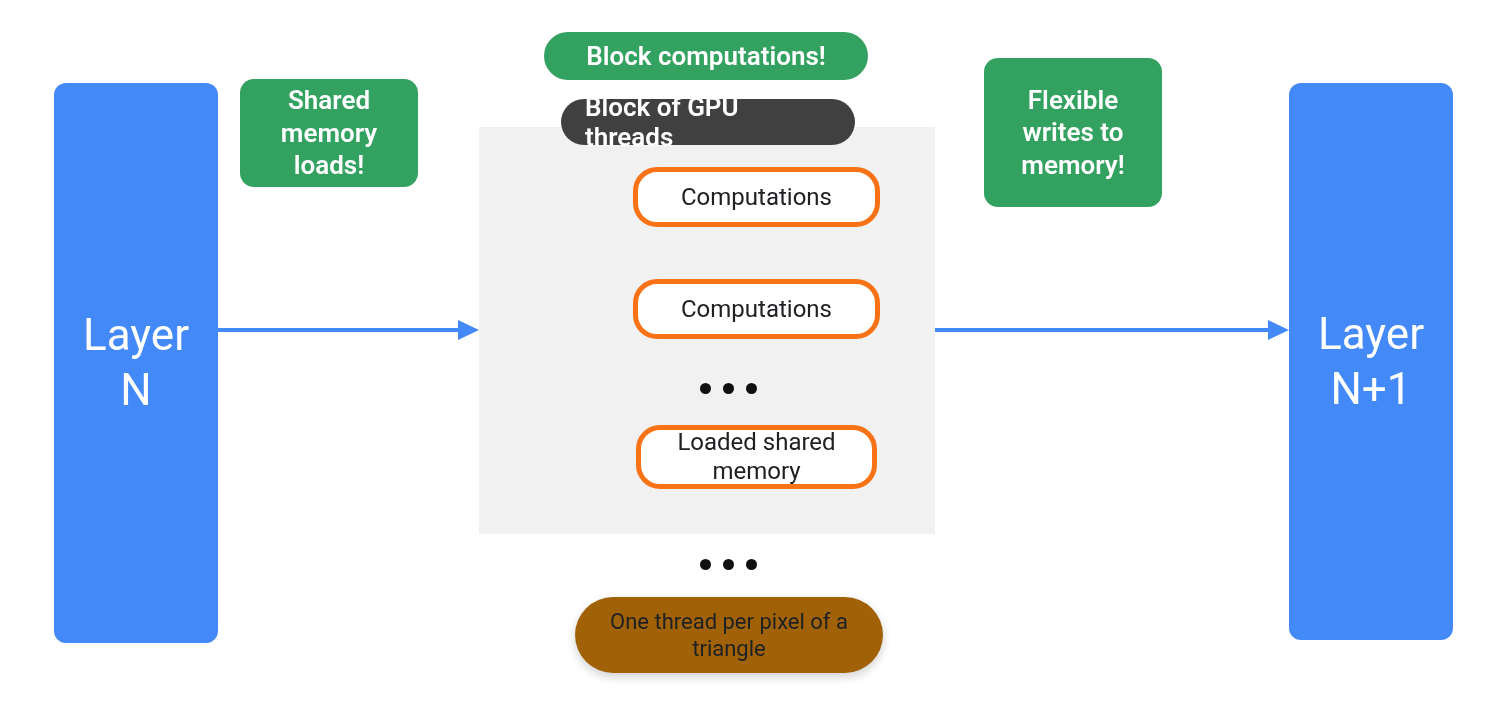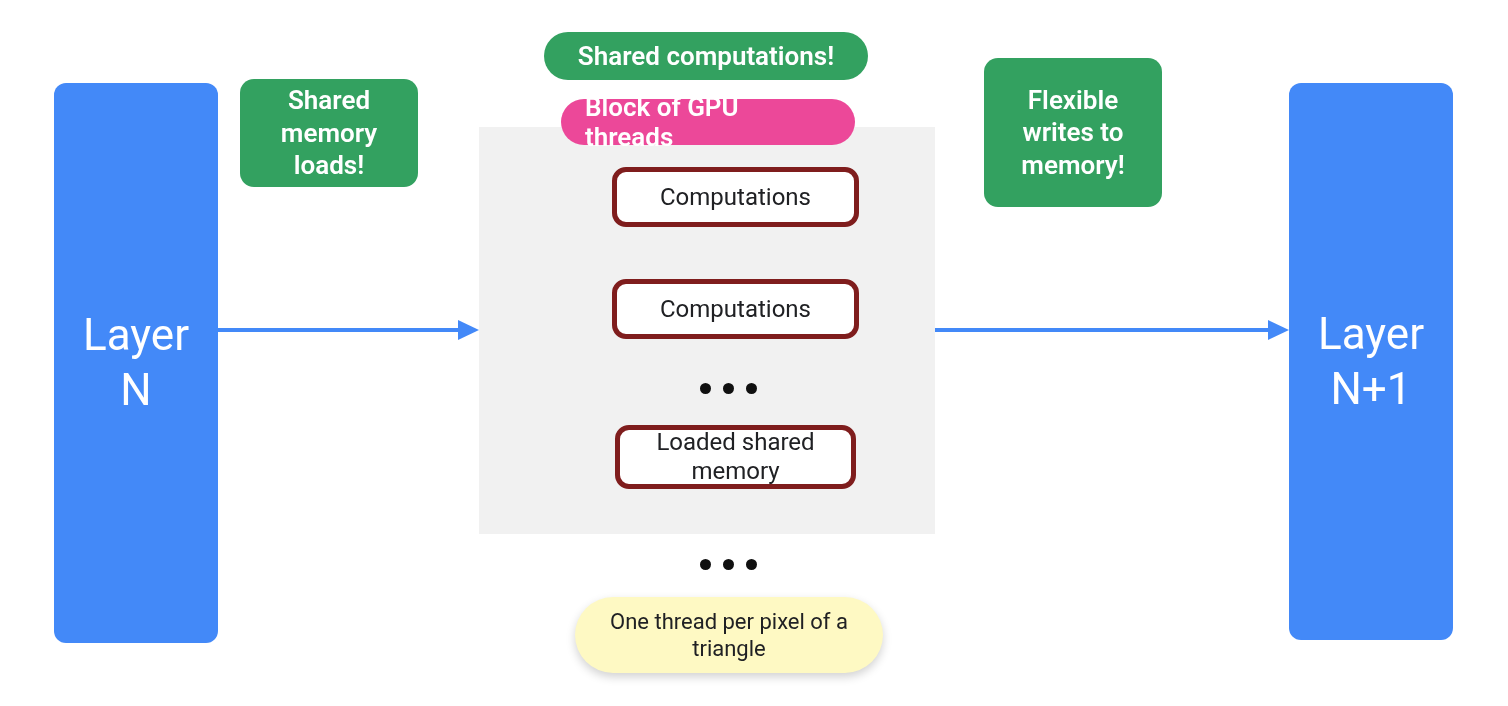--- a/index.html
+++ b/index.html
@@ -32,63 +32,64 @@
     align-items: center;
     justify-content: center;
     text-align: center;
     font-size: 26px;
     font-weight: 600;
     line-height: 1.25;
     padding: 10px 22px;
   }
   .blue-pill {
     position: absolute;
-    background: #ec4899;
+    background: #404040;
     color: #ffffff;
     border-radius: 999px;
     display: flex;
     align-items: center;
     justify-content: center;
     font-size: 26px;
     font-weight: 600;
     padding: 8px 24px;
   }
   .gray-panel {
     position: absolute;
     background: #f1f1f1;
   }
   .comp-box {
     position: absolute;
     background: #ffffff;
-    border: 5px solid #7f1d1d;
-    border-radius: 14px;
+    border: 5px solid #f97316;
+    border-radius: 24px;
     display: flex;
     align-items: center;
     justify-content: center;
     text-align: center;
     color: #202124;
     font-size: 24px;
     line-height: 1.2;
+    margin-left: 21px;
   }
   .dots {
     position: absolute;
     display: flex;
     gap: 12px;
     align-items: center;
     justify-content: center;
   }
   .dots .dot {
     width: 11px;
     height: 11px;
     border-radius: 50%;
     background: #101010;
   }
   .footer-pill {
     position: absolute;
-    background: #fef9c3;
+    background: #a16207;
     border-radius: 999px;
     box-shadow: 0 4px 10px rgba(0,0,0,0.18);
     display: flex;
     align-items: center;
     justify-content: center;
     text-align: center;
     color: #202124;
     font-size: 22px;
     line-height: 1.25;
     padding: 12px 30px;
@@ -109,21 +110,21 @@
 <div class="layer-box" style="left:1289px; top:83px; width:164px; height:557px;">
   <span style="white-space:pre-line;">Layer
 N+1</span>
 </div>
 
 <div class="green-pill" style="left:240px; top:58px; width:178px; height:108px;margin-top:21px;">
   <span>Shared memory loads!</span>
 </div>
 
 <div class="green-pill" style="left:544px; top:32px; width:324px; height:48px; border-radius:999px;">
-  <span>Shared computations!</span>
+  <span>Block computations!</span>
 </div>
 
 <div class="green-pill" style="left:984px; top:58px; width:178px; height:149px;">
   <span>Flexible writes to memory!</span>
 </div>
 
 <div class="gray-panel" style="left:479px; top:127px; width:456px; height:407px;"></div>
 
 <div class="blue-pill" style="left:561px; top:99px; width:294px; height:46px;">
   <span>Block of GPU threads</span>

